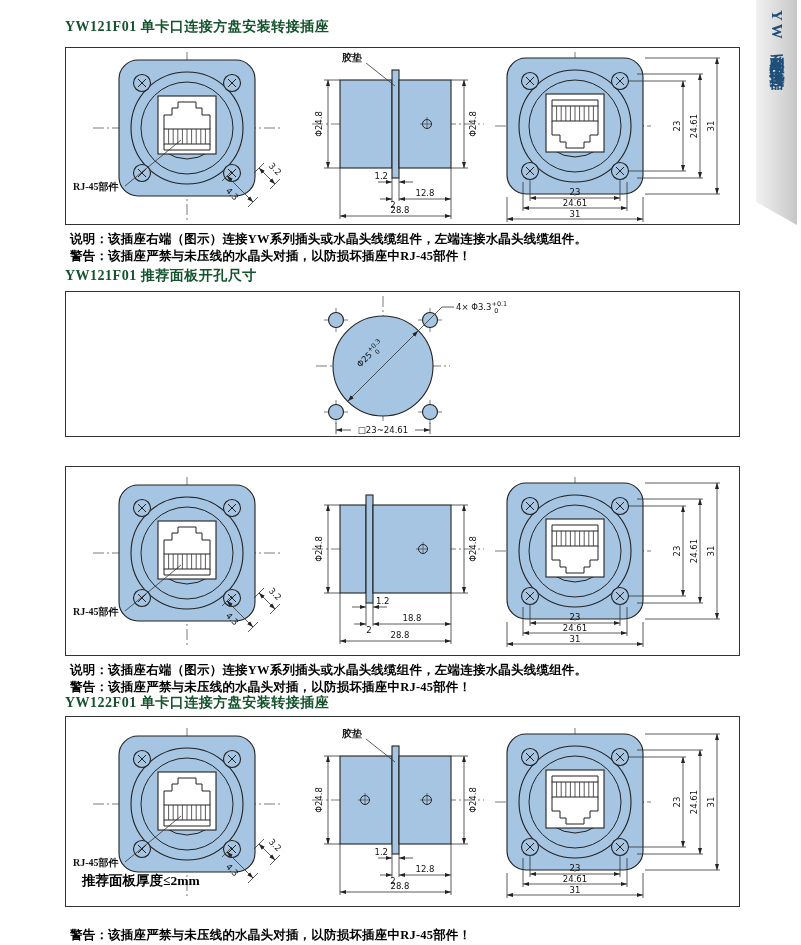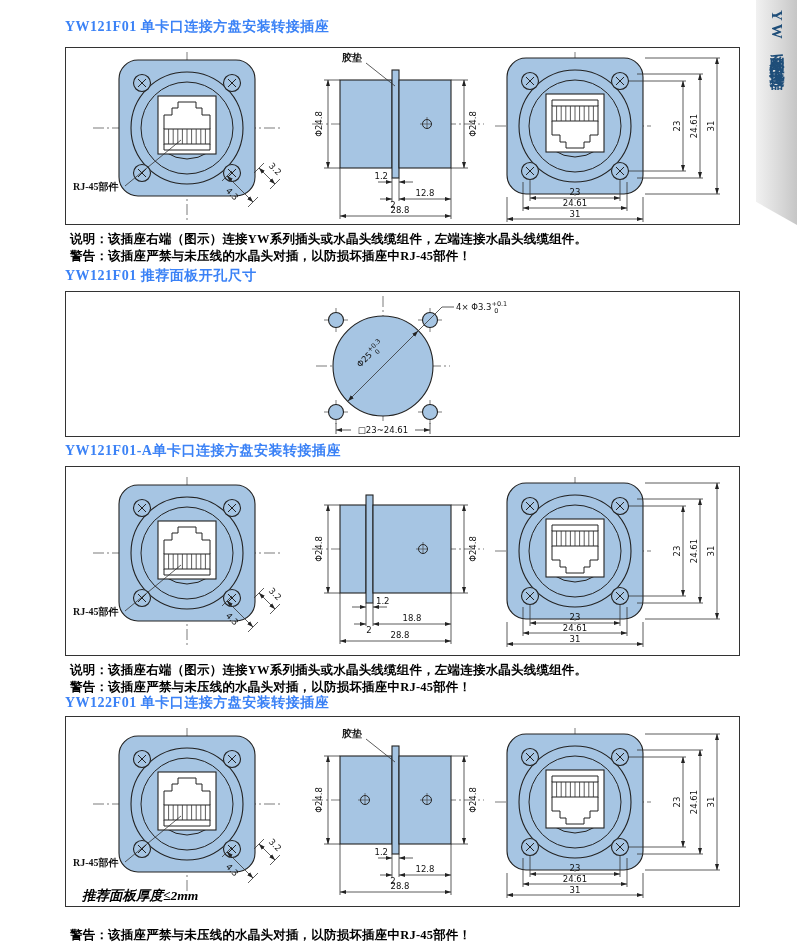--- a/index.html
+++ b/index.html
@@ -1,26 +1,26 @@
 <!DOCTYPE html>
 <html><head>
 <meta charset="utf-8">
 <style>
   html,body{margin:0;padding:0;}
   body{width:801px;height:945px;background:#fff;position:relative;overflow:hidden;
        font-family:"Liberation Serif",serif;}
   .page{position:absolute;inset:0;}
   .sec-title{position:absolute;left:65px;margin:0;font-size:14px;font-weight:bold;
-             color:#3b82f6;letter-spacing:.5px;white-space:nowrap;}
+             color:#14532d;letter-spacing:.5px;white-space:nowrap;}
   .note{position:absolute;left:68px;margin:2px;font-size:12.5px;font-weight:bold;color:#000;
         white-space:nowrap;letter-spacing:.2px;}
   .figbox{position:absolute;left:65px;width:675px;border:1px solid #333;box-sizing:border-box;
           display:flex;align-items:center;justify-content:space-around;background:#fff;}
   .figbox.center{justify-content:center;}
-  .panel-note{position:absolute;left:16px;bottom:1px;font-size:13.5px;font-weight:bold;color:#000;font-style:italic;}
+  .panel-note{position:absolute;left:16px;bottom:16px;font-size:13.5px;font-weight:bold;color:#000;}
   
   .side-tab{position:absolute;left:756px;top:0;width:41px;height:232px;
             background:linear-gradient(to right,#f1f1f1,#d6d6d6 65%,#c6c6c6);
             clip-path:polygon(0 0,100% 0,100% 97%,0 87%);
             display:flex;justify-content:center;}
   .side-tab span{writing-mode:vertical-rl;font-size:15px;font-weight:bold;color:#1f4e79;
                  letter-spacing:3px;padding-top:10px;font-family:"Liberation Serif",serif;}
   
   svg{display:block;}
   .fb{fill:#a6c5e3;stroke:#222;stroke-width:1.1;}
@@ -203,21 +203,20 @@
       <text class="dt" x="268" y="18"><tspan>4× Φ3.3</tspan><tspan class="tol" dy="-4">+0.1</tspan><tspan class="tol" dx="-13" dy="7">0</tspan></text>
       <g>
         <path class="dim" d="M148,131 V142 M242,131 V142"></path>
         <line class="dim" x1="148" y1="138" x2="242" y2="138" marker-start="url(#ar)" marker-end="url(#ar)"></line>
         <rect x="163" y="132" width="64" height="11" fill="#fff"></rect>
         <text class="dt dtm" x="195" y="141">□23~24.61</text>
       </g>
     </svg>
   </div>
 
-  <p class="sec-title" style="top:442px">YW121F01-A单卡口连接方盘安装转接插座</p>
 
   <div class="figbox" style="top:466px;height:190px">
 
     <svg width="240" height="172" viewBox="0 0 240 172">
       <g>
           <path class="cl" d="M120,2 V170 M26,78 H214"></path>
         </g>
       <g>
         <rect class="fb" x="52" y="10" width="136" height="136" rx="19"></rect>
         <circle class="fb" cx="120" cy="78" r="56"></circle>

